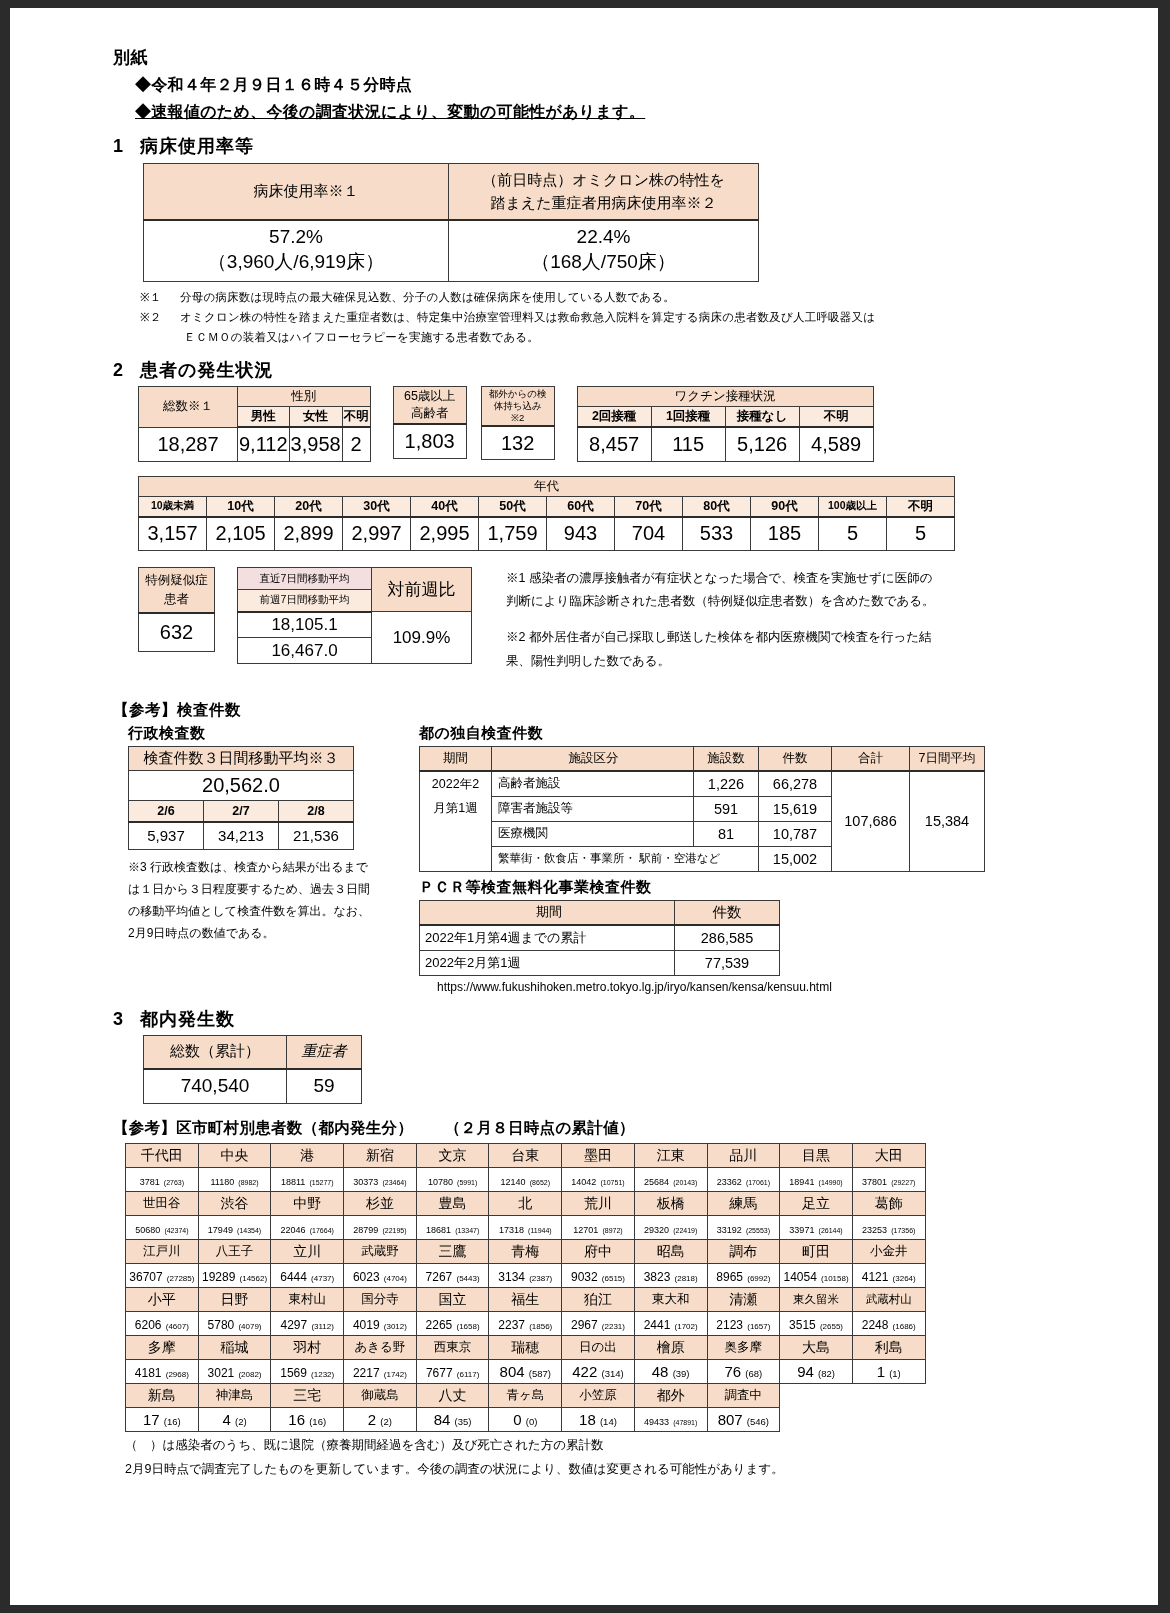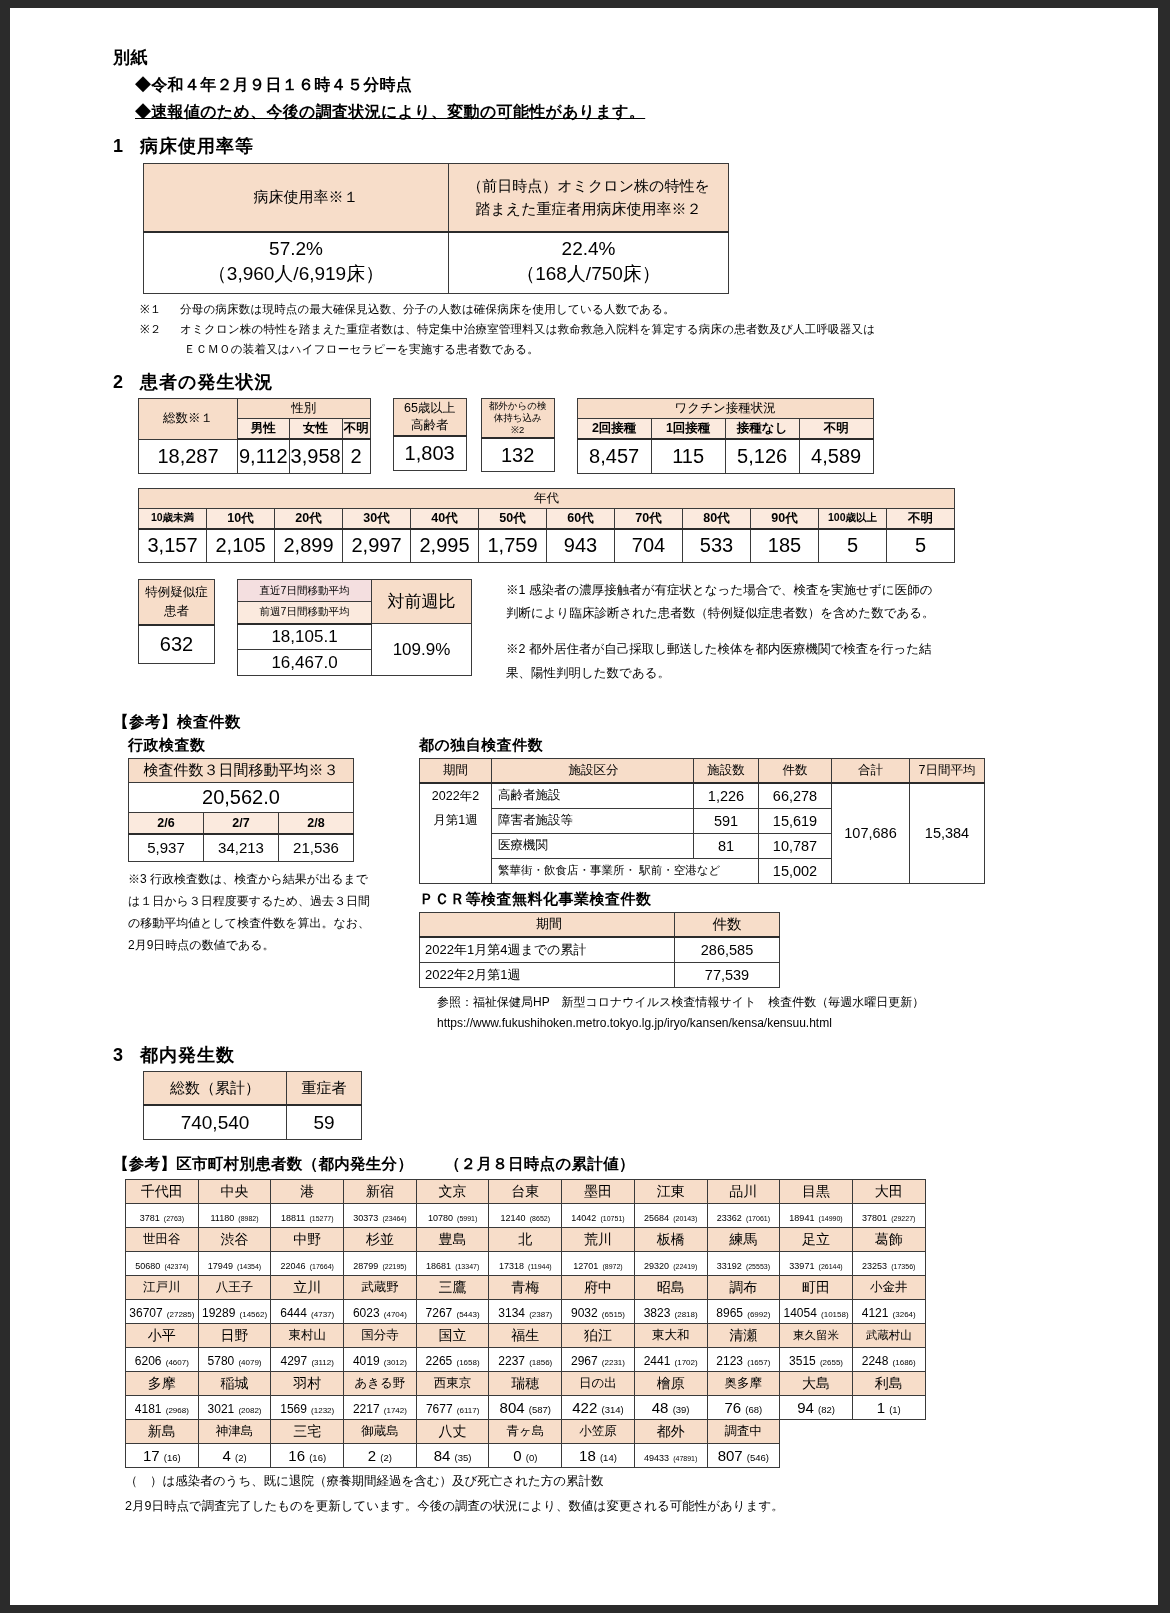--- a/index.html
+++ b/index.html
@@ -26,21 +26,21 @@
   table { border-collapse:collapse; }
   td, th { border:1px solid #3a3a3a; text-align:center; font-weight:normal; }
   .hd { background:#f7ddc9; }
   .hd2 { background:#fbeade;font-weight:bold; }
   .thick-bottom { border-bottom:2px solid #2b2b2b; }
 
   
   .t-bed { margin-left:30px; margin-top:5px; }
   .t-bed td { height:32px;padding-left:21px; }
   .t-bed .h1 { width:305px; font-size:15px; }
-  .t-bed .h2 { width:280px; font-size:15px; line-height:1.55; padding:10px 6px;text-align:center;}
+  .t-bed .h2 { width:310px; font-size:15px; line-height:1.55; padding:4px 6px;text-align:center;}
   .t-bed .v { font-size:19px; line-height:1.35; padding:3px 0 6px; }
   .note { font-size:11.5px; line-height:1.75; letter-spacing:.2px; }
   .notes-1 { margin:5px 0 0 27px; }
   .notes-1 .ind { padding-left:44px; }
   .notes-1 .lbl { display:inline-block; width:40px; }
 
   
   .row-tables { display:flex; align-items:flex-start; margin-left:25px; margin-top:4px; }
   .t2 td { font-size:12.5px; }
   .t2 .val { font-size:20px; height:34px; }
@@ -94,21 +94,21 @@
   .t-pcr td { height:25px; }
   .t-pcr .c-k { width:255px; text-align:left; padding-left:5px; }
   .t-pcr .c-v { width:105px; font-size:14.5px; }
   .t-pcr .ctr { text-align:center; }
   .src { font-size:12px; margin-top:4px; padding-left:18px; line-height:1.7; }
 
   
   .t-city3 { margin-left:30px; margin-top:4px; }
   .t-city3 .h { font-size:15px; height:33px; }
   .t-city3 .c1 { width:143px; }
-  .t-city3 .c2 { width:75px; }
+  .t-city3 .c2 { width:75px;font-style:italic; }
   .t-city3 .v { font-size:19px; height:35px; }
 
   
   .muni-title { font-size:15.5px; font-weight:bold; margin-top:14px; letter-spacing:.3px; }
   .t-muni { margin-left:12px; margin-top:4px; }
   .t-muni td { width:72.7px; height:24px; }
   .t-muni .nm { background:#f7ddc9; font-size:14px; }
   .t-muni .nm.s13 { font-size:12.5px; }
   .t-muni .nm.s11 { font-size:11.5px; }
   .t-muni .dt { font-size:15px; white-space:nowrap; }
@@ -404,21 +404,20 @@
         <tr>
           <td class="c-k">2022年1月第4週までの累計</td>
           <td class="c-v">286,585</td>
         </tr>
         <tr>
           <td class="c-k">2022年2月第1週</td>
           <td class="c-v">77,539</td>
         </tr>
       </tbody>
         </table>
-      <div class="src">参照：福祉保健局HP　新型コロナウイルス検査情報サイト　検査件数（毎週水曜日更新）</div>
       <div class="src" style="margin-top:1px">https://www.fukushihoken.metro.tokyo.lg.jp/iryo/kansen/kensa/kensuu.html</div>
     </div>
   </div>
 
   <div class="sec-title" style="margin-top:10px">
     <span class="num">3</span><span>都内発生数</span>
   </div>
   <table class="t-city3">
     <tbody>
         <tr>

